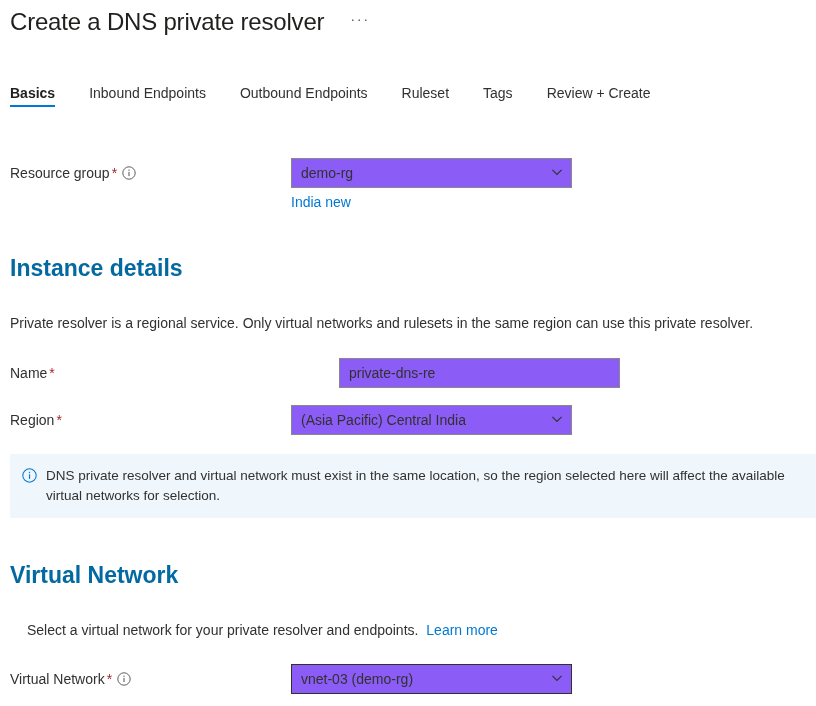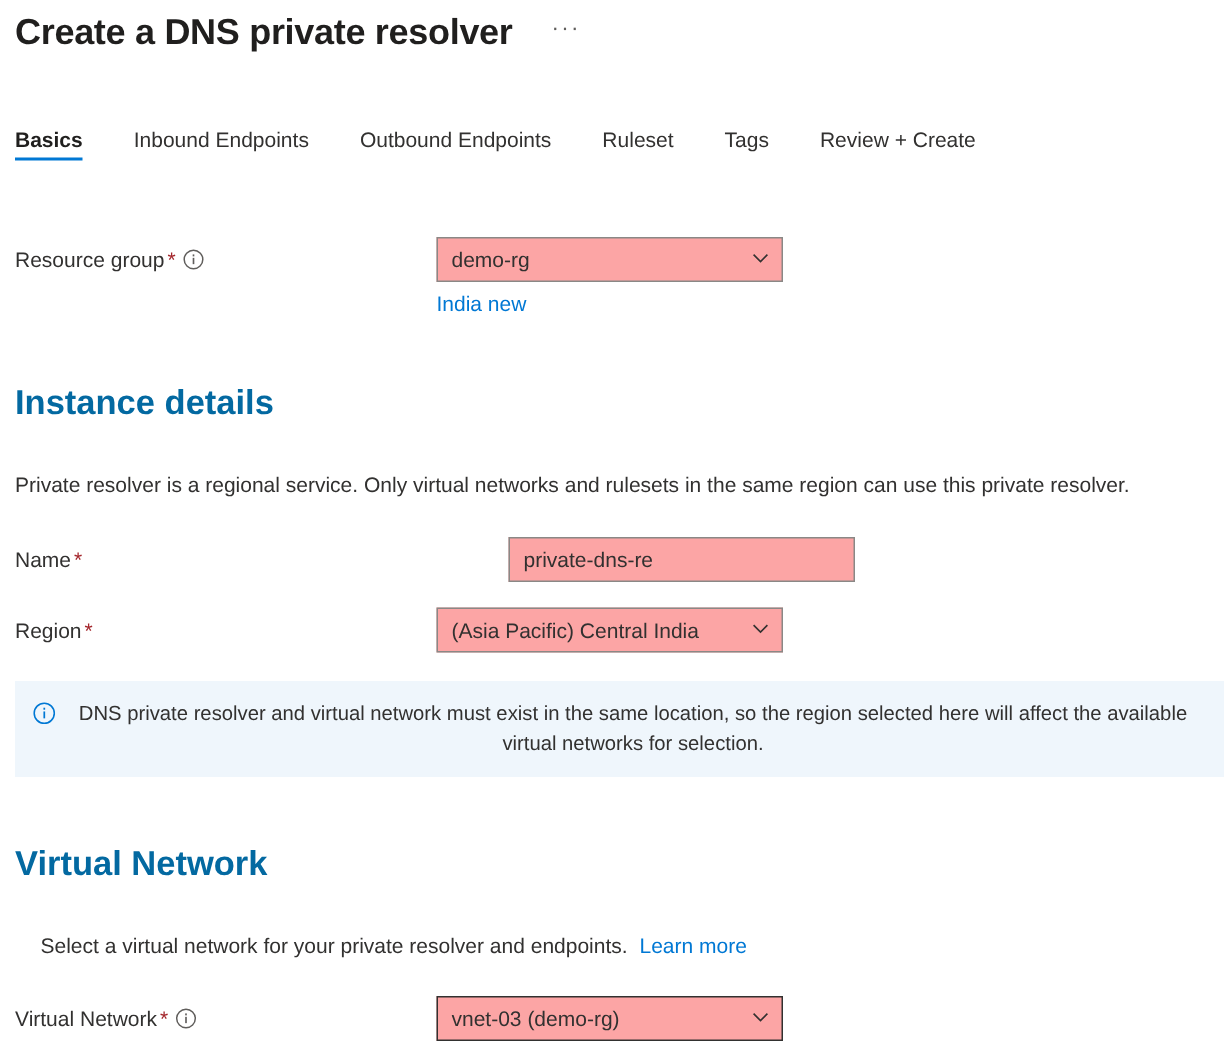--- a/index.html
+++ b/index.html
@@ -22,21 +22,21 @@
     position: absolute;
     top: 0px;
     left: 10px;
     right: 0;
     height: 44px;
     display: flex;
     align-items: center;
   }
   .page-title {
     font-size: 24px;
-    font-weight: 700;
+    font-weight: 400;
     color: #201f1e;
     letter-spacing: -0.2px;
     line-height: 30px;
     white-space: nowrap;
   }
   .ellipsis-btn {
     margin-left: 22px;
     font-size: 15px;
     color: #605e5c;
     letter-spacing: 1.5px;
@@ -106,24 +106,24 @@
   .info-icon {
     display: inline-block;
     vertical-align: -2px;
     margin-left: 5px;
   }
   .info-icon svg { display: block; }
 
   .field-control { flex: 1 1 auto; }
 
   .input-box {
-    width: 231px;
+    width: 281px;
     height: 30px;
     border: 1px solid #8a8886;
-    background: #fca5a5;
+    background: #8b5cf6;
     display: flex;
     align-items: center;
     padding: 0 8px 0 9px;
     font-size: 14px;
     color: #323130;
     cursor: text;
   }
   .input-box.select { cursor: pointer; }
   .input-box.focused { border: 1px solid #323130; }
   .input-value {
@@ -171,21 +171,20 @@
 
   
   .info-banner {
     position: absolute;
     left: 10px;
     width: 806px;
     background: #eff6fc;
     display: flex;
     align-items: flex-start;
     padding: 12px 12px 12px 12px;
-    text-align: center;
   }
   .banner-icon {
     flex: 0 0 auto;
     margin-right: 9px;
     margin-top: 2px;
   }
   .banner-text {
     font-size: 13.5px;
     line-height: 20px;
     color: #323130;

